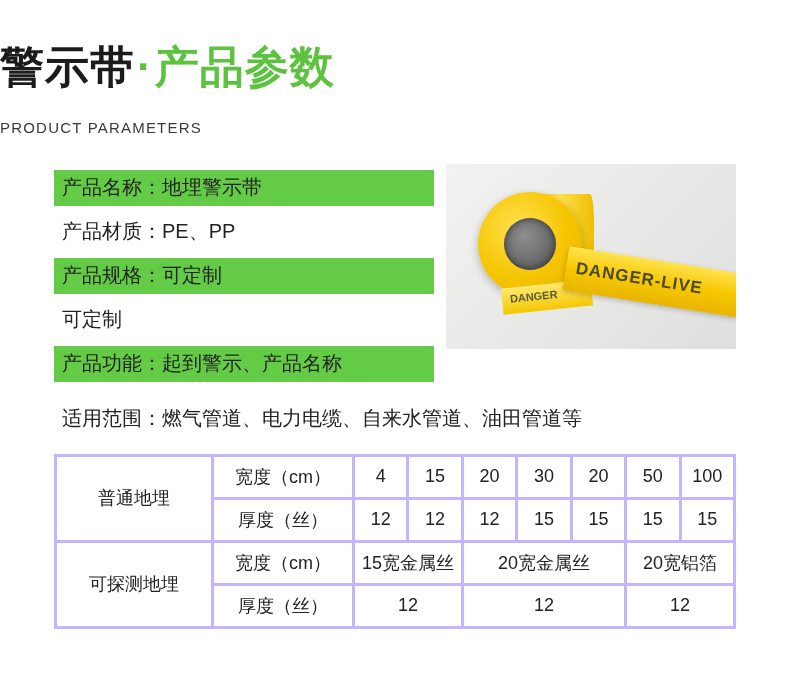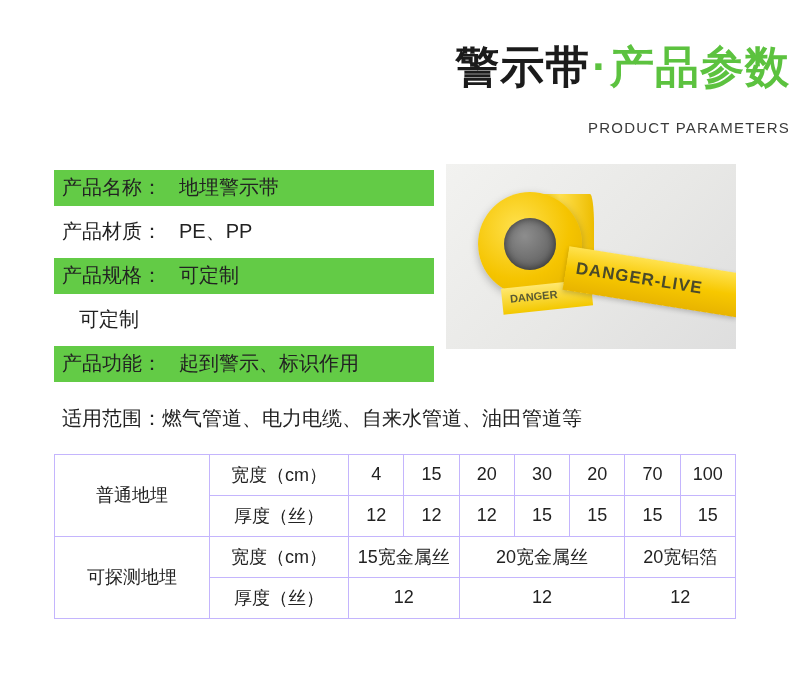--- a/index.html
+++ b/index.html
@@ -15,21 +15,21 @@
     overflow: hidden;
   }
   .page {
     position: relative;
     width: 790px;
     height: 674px;
   }
 
   
   .header {
-    text-align: right;
+    text-align: left;
     padding-top: 42px;
   }
   .title {
     font-size: 44px;
     font-weight: bold;
     letter-spacing: 1px;
     line-height: 1.15;
     color: #1b1b1b;
   }
   .title .dot {
@@ -65,21 +65,20 @@
     box-sizing: border-box;
   }
   .spec-row.hl {
     background: #63cb46;
   }
   .spec-row .label {
     white-space: nowrap;
   }
   .spec-row .value {
     white-space: nowrap;
-    margin-left: 17px;
   }
 
   
   .spec-wide {
     margin-top: 20px;
     padding-left: 8px;
     font-size: 20px;
     height: 34px;
     display: flex;
     align-items: center;
@@ -169,21 +168,21 @@
   
   .table-wrap {
     margin: 12px 54px 0 54px;
   }
   table.spec-table {
     border-collapse: collapse;
     width: 682px;
     table-layout: fixed;
   }
   table.spec-table td {
-    border: 1px solid #c4b5fd;
+    border: 3px solid #c4b5fd;
     height: 38px;
     text-align: center;
     font-size: 18px;
     color: #222;
     background: #ffffff;
   }
   td.rowhead {
     background: #f0f0f0;
     width: 152px;
     font-size: 19px;
@@ -219,21 +218,21 @@
       </div>
       <div class="spec-row hl">
         <span class="label">产品规格：</span>
         <span class="value">可定制</span>
       </div>
       <div class="spec-row">
         <span class="value">可定制</span>
       </div>
       <div class="spec-row hl">
         <span class="label">产品功能：</span>
-        <span class="value">起到警示、标识作用</span>
+        <span class="value">起到警示、产品名称</span>
       </div>
     </div>
 
     <div class="spec-wide">
       <span class="label">适用范围：</span>
       <span class="value">燃气管道、电力电缆、自来水管道、油田管道等</span>
     </div>
 
     <div class="photo">
       <div class="roll-side"></div>
@@ -253,21 +252,21 @@
     <table class="spec-table">
       <tbody>
         <tr>
           <td class="rowhead" rowspan="2">普通地埋</td>
           <td class="sub">宽度（cm）</td>
           <td>4</td>
           <td>15</td>
           <td>20</td>
           <td>30</td>
           <td>20</td>
-          <td>70</td>
+          <td>50</td>
           <td>100</td>
         </tr>
         <tr>
           <td class="sub">厚度（丝）</td>
           <td>12</td>
           <td>12</td>
           <td>12</td>
           <td>15</td>
           <td>15</td>
           <td>15</td>

